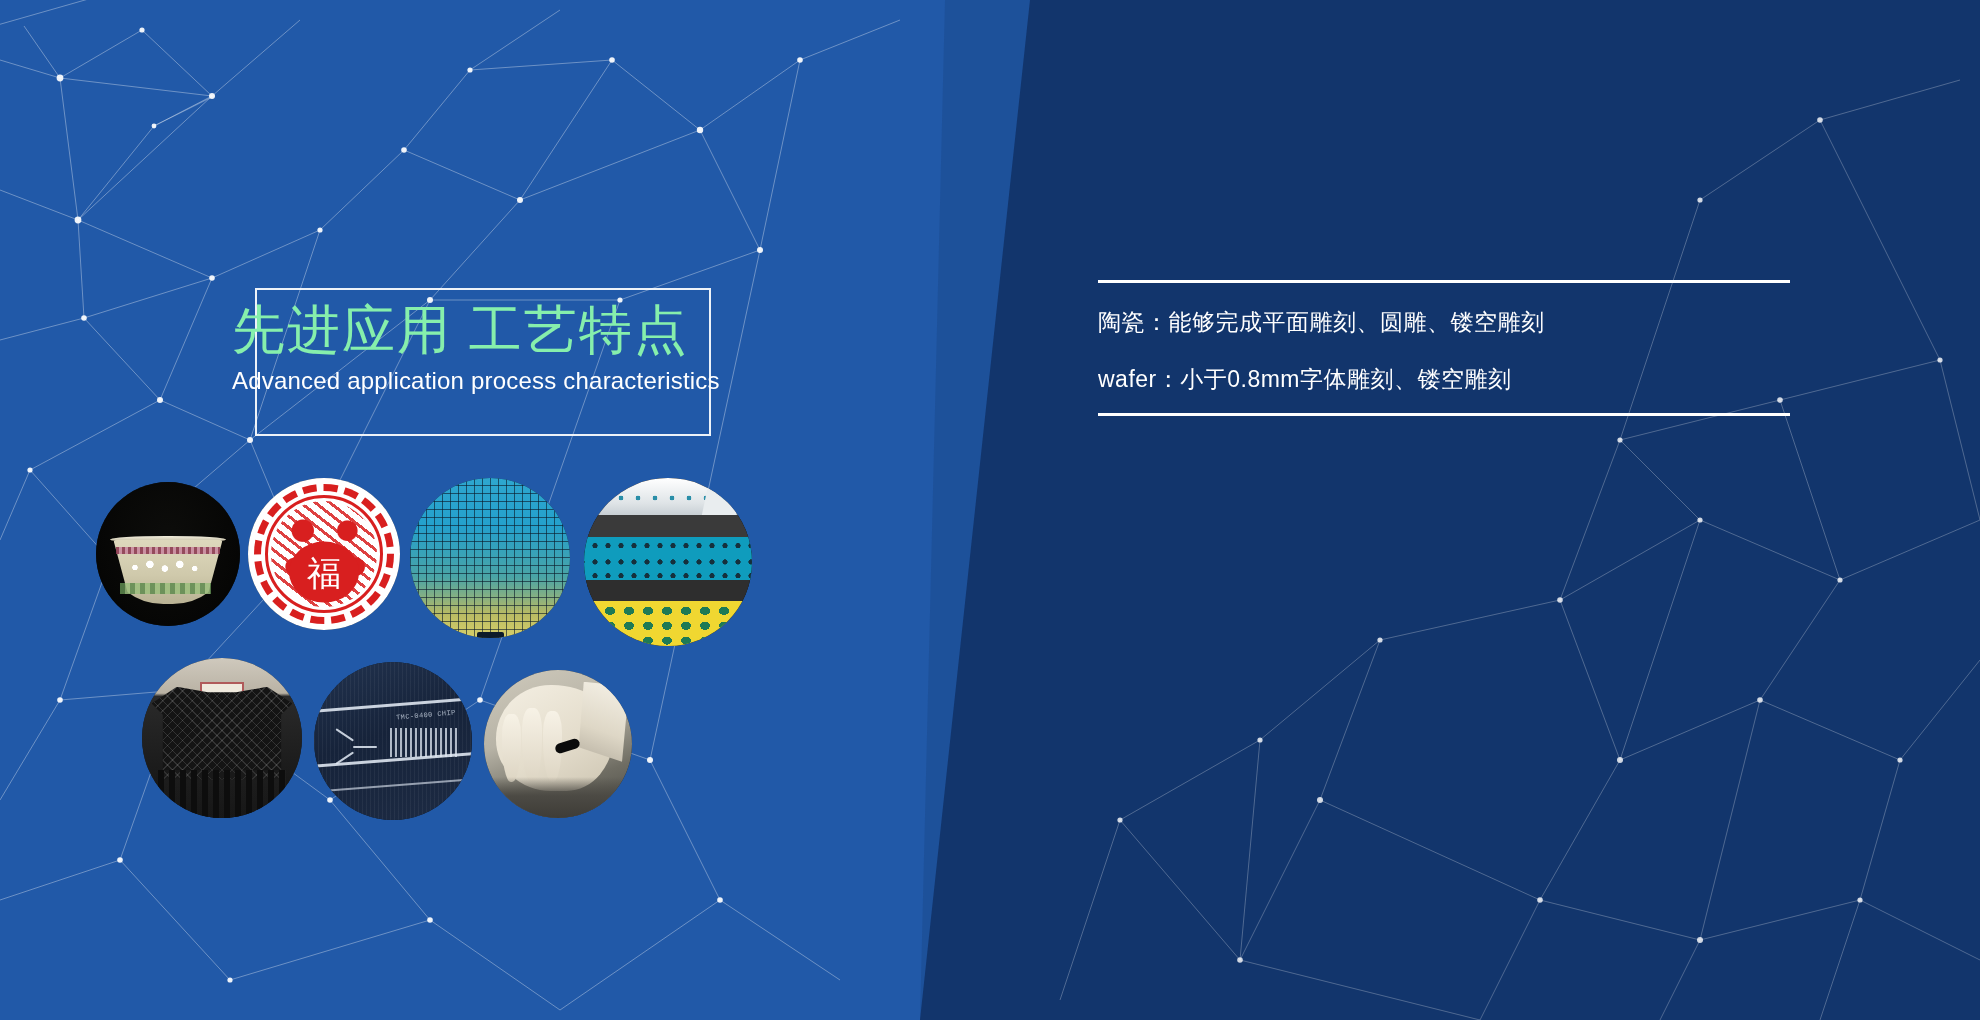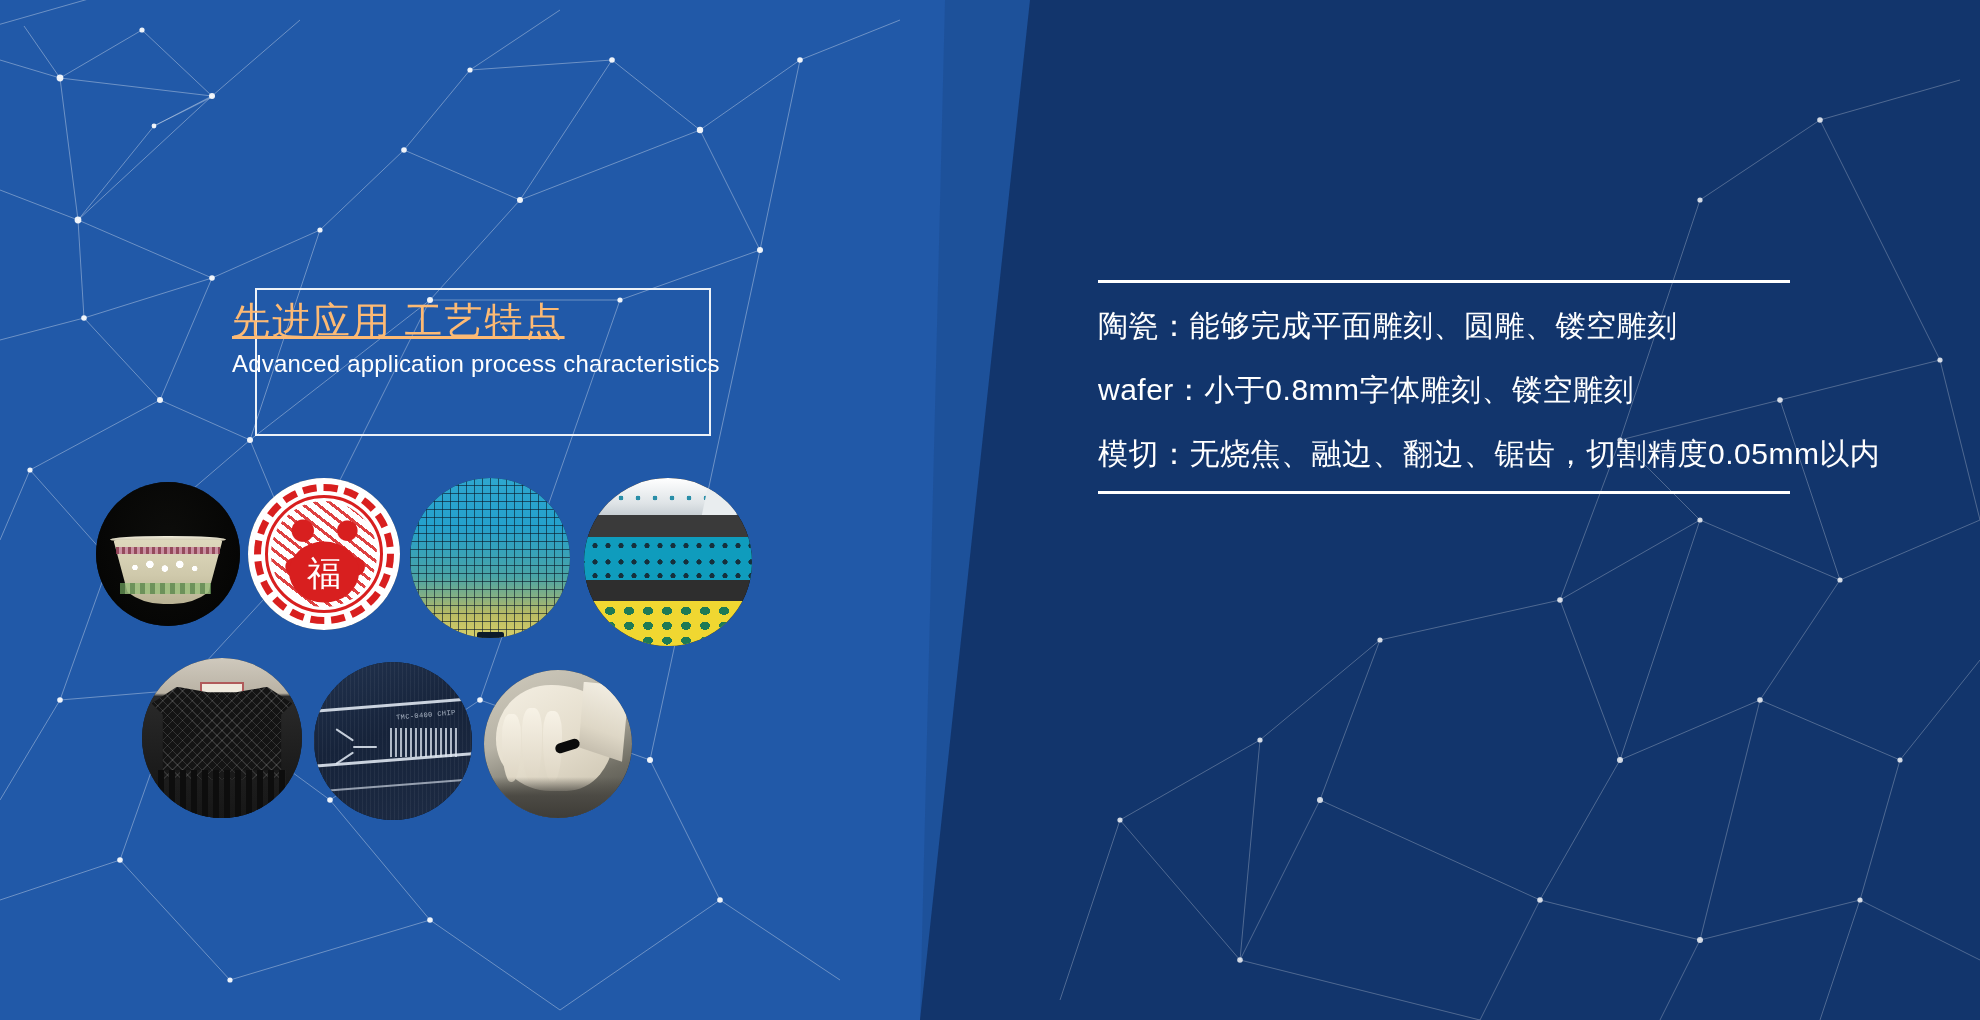--- a/index.html
+++ b/index.html
@@ -76,27 +76,26 @@
     border: 2px solid rgba(255,255,255,.92);
   }
   .title-text-wrap {
     position: absolute;
     left: 232px;
     top: 300px;
     width: 520px;
     text-align: left;
   }
   .title-cn {
-    color: #fdba74;
-    font-size: 38px;
+    color: #86efac;
+    font-size: 53px;
     font-weight: 400;
     letter-spacing: 2px;
     line-height: 1.15;
     white-space: nowrap;
-    text-decoration: underline;
   }
   .title-en {
     color: #ffffff;
     font-size: 24px;
     font-weight: 400;
     letter-spacing: .2px;
     margin-top: 6px;
     white-space: nowrap;
   }
 
@@ -375,21 +374,21 @@
   .rule {
     width: 692px;
     height: 3px;
     background: #ffffff;
   }
   .rule-top { margin-bottom: 28px; }
   .rule-bottom { margin-top: 22px; }
   .feat-list { list-style: none; }
   .feat-item {
     color: #ffffff;
-    font-size: 30px;
+    font-size: 23px;
     font-weight: 400;
     line-height: 1.0;
     letter-spacing: .5px;
     margin-bottom: 34px;
     white-space: nowrap;
   }
   .feat-item:last-child { margin-bottom: 0; }
 </style>
 </head>
 <body>
@@ -649,18 +648,17 @@
       </div>
     </div>
 
   </div>
 
   <div class="features">
     <div class="rule rule-top"></div>
     <ul class="feat-list">
       <li class="feat-item">陶瓷：能够完成平面雕刻、圆雕、镂空雕刻</li>
       <li class="feat-item">wafer：小于0.8mm字体雕刻、镂空雕刻</li>
-      <li class="feat-item">模切：无烧焦、融边、翻边、锯齿，切割精度0.05mm以内</li>
     </ul>
     <div class="rule rule-bottom"></div>
   </div>
 
 </div>
 
 </body></html>

